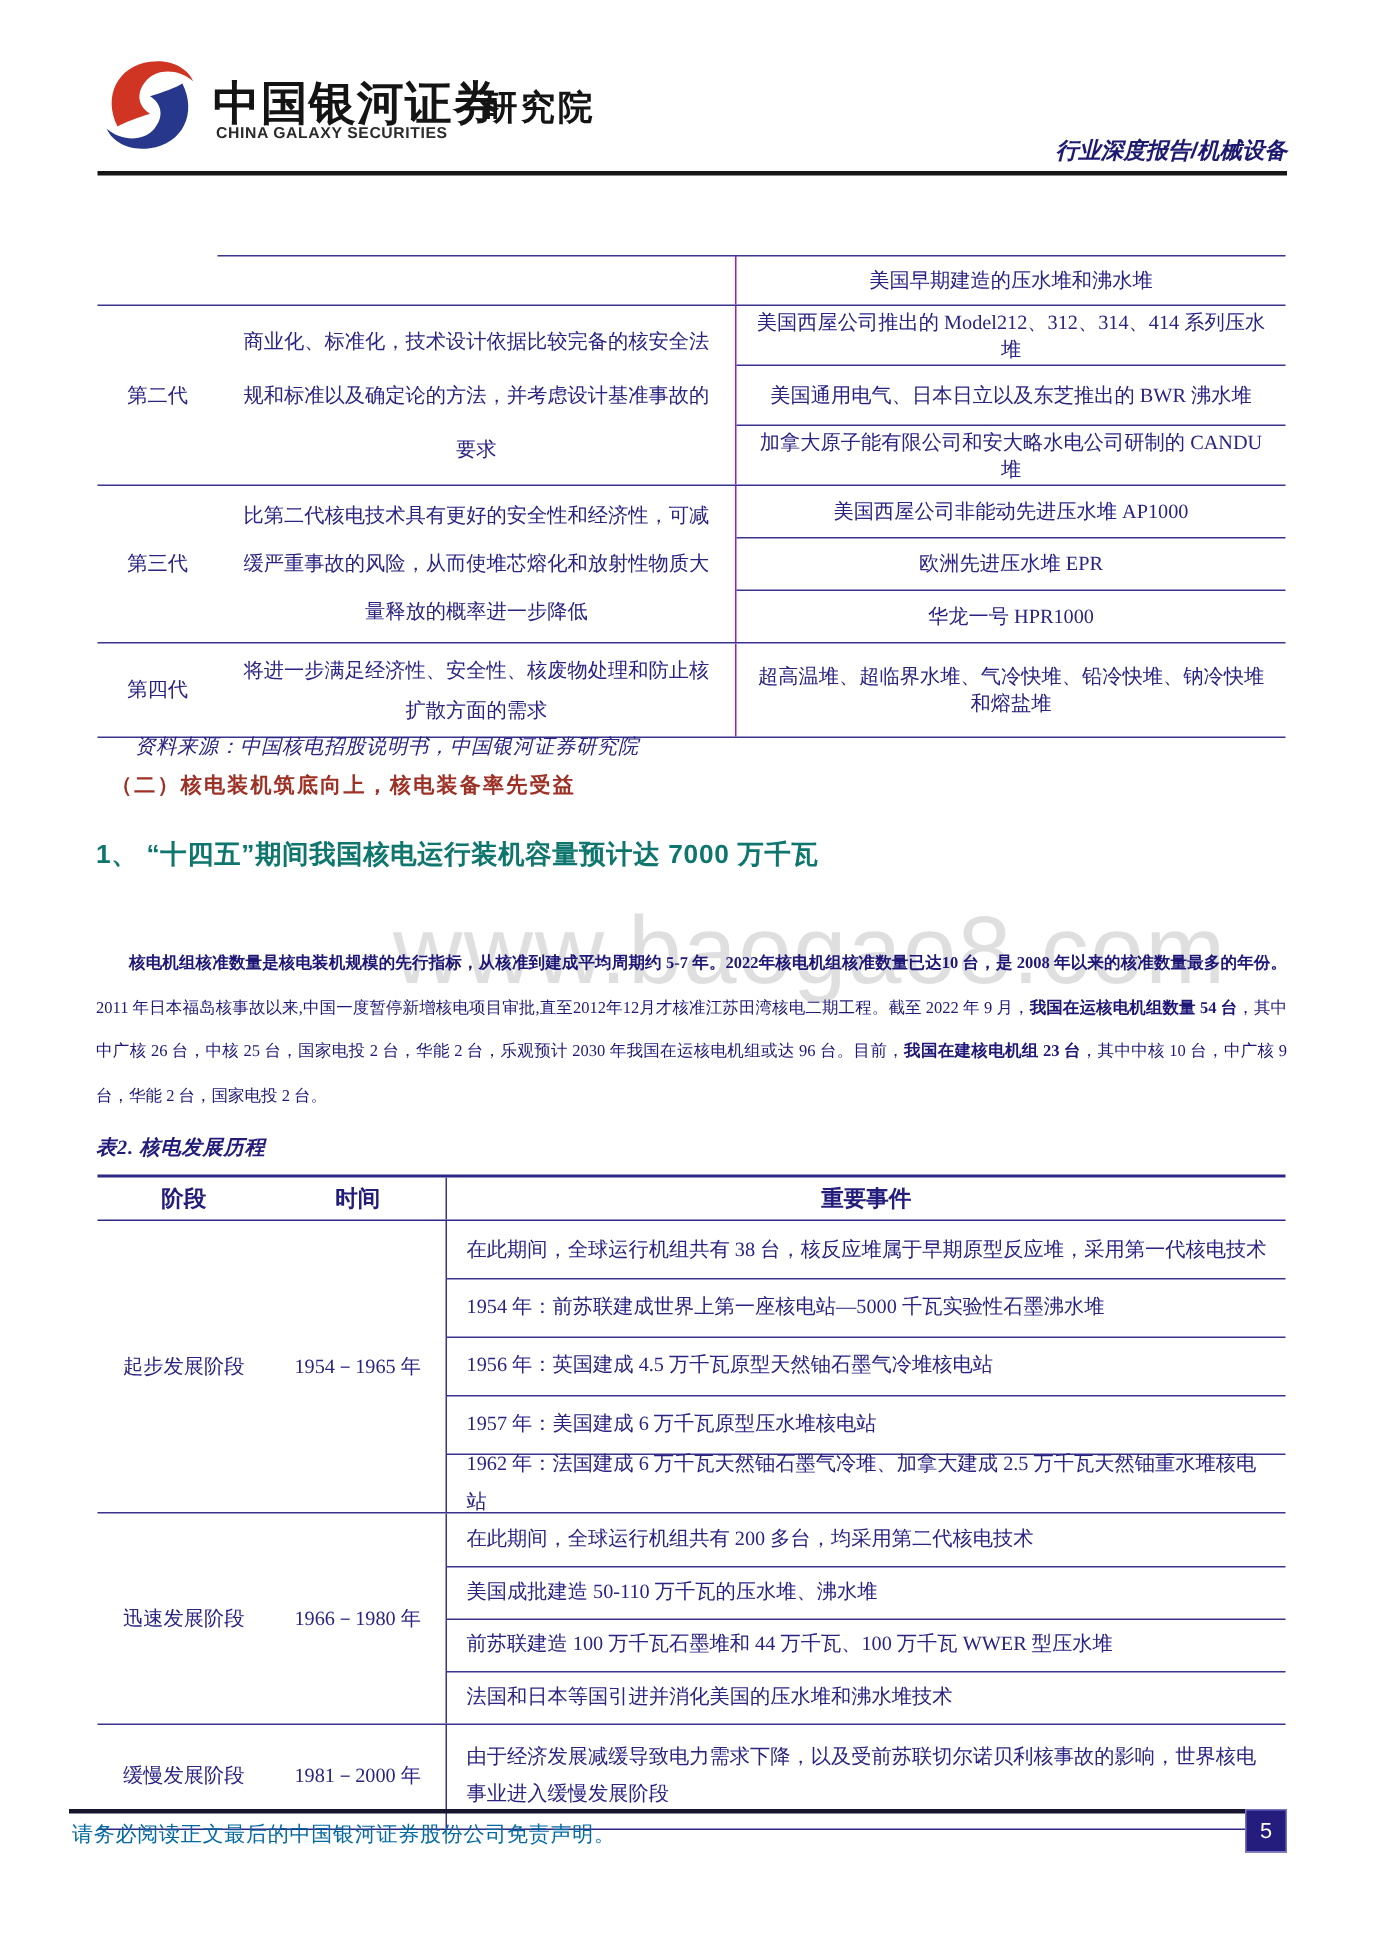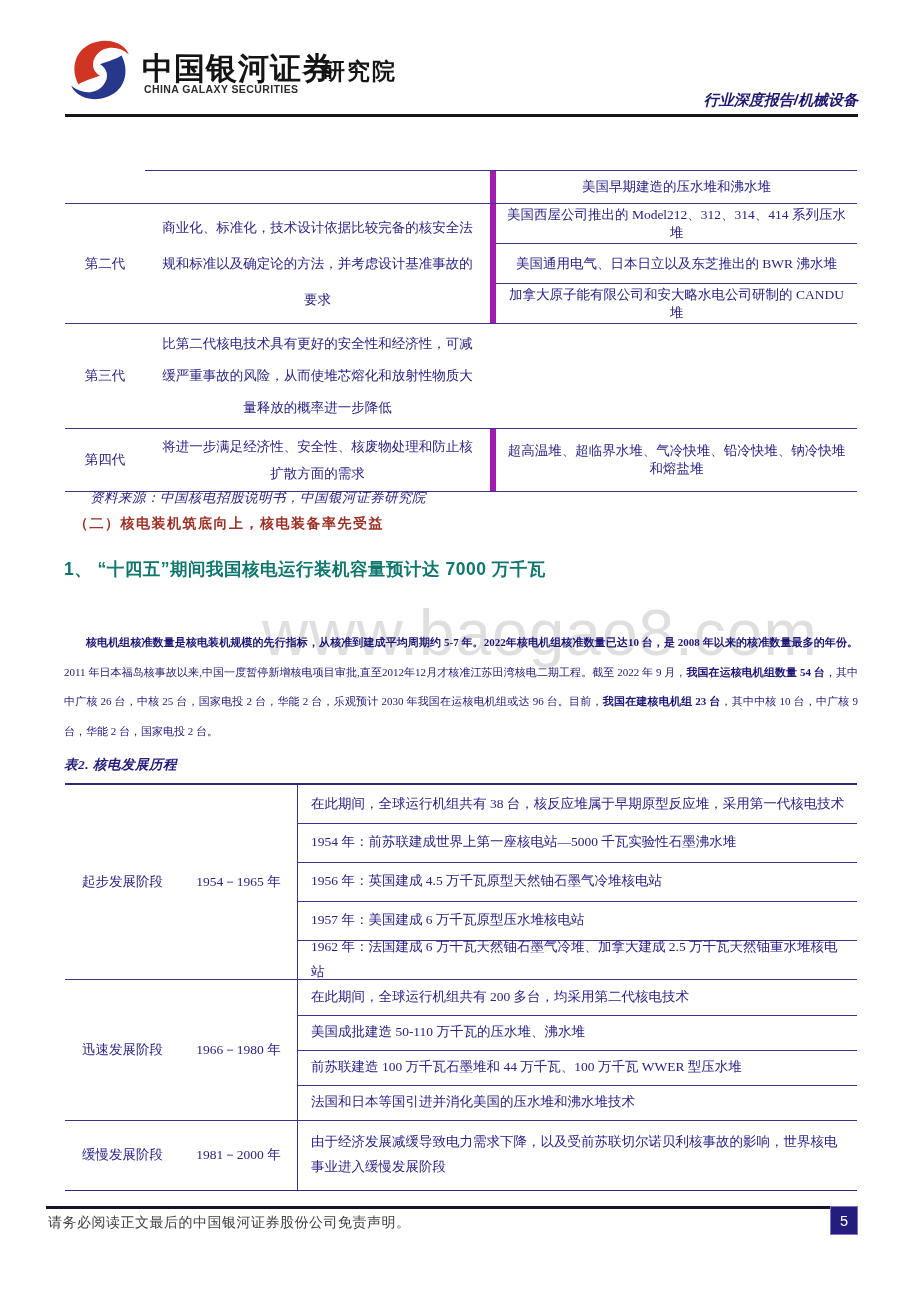--- a/index.html
+++ b/index.html
@@ -24,21 +24,21 @@
   
   .table1 { position:absolute; left:65px; top:170px; width:792px;
             border-bottom:1.6px solid #3b338e; font-size:13.5px; }
   .t1-group { display:flex; position:relative; }
   .t1-group.sep { border-top:1.4px solid #3b338e; }
   .t1-partial-line { position:absolute; left:80px; right:0; top:0; border-top:1px solid #3b338e; }
   .t1-gen { width:80px; display:flex; align-items:center; justify-content:center; }
   .t1-desc { width:345px; display:flex; align-items:center; justify-content:center;
              text-align:center; padding:4px 16px; }
   .t1-desc.lh-a { line-height:36px; } .t1-desc.lh-b { line-height:32px; } .t1-desc.lh-c { line-height:27px; }
-  .t1-ex { flex:1; border-left:6px solid #a21caf; display:flex; flex-direction:column; }
+  .t1-ex { flex:1; border-left:1px solid #a21caf; display:flex; flex-direction:column; }
   .t1-ex-row { flex:1; display:flex; align-items:center; justify-content:center; text-align:center; padding:2px 8px; }
   .t1-ex-row + .t1-ex-row { border-top:1px solid #3b338e; }
   .h33 { min-height:33px; } .h38 { min-height:38px; } .h32 { min-height:32px; } .h55 { min-height:55px; }
 
   .source-note { position:absolute; left:90px; top:489px; font-style:italic;
                  font-size:13.5px; color:#2a2382; letter-spacing:0.5px; }
 
   
   .sec-heading { position:absolute; left:74px; top:515px; font-size:14px; font-weight:bold;
                  color:#9d3126; letter-spacing:1.5px; }
@@ -66,21 +66,21 @@
   .t2-group { display:flex; }
   .t2-group + .t2-group { border-top:1.4px solid #3b338e; }
   .t2-stage, .t2-period { display:flex; align-items:center; justify-content:center; text-align:center; }
   .t2-events { flex:1; border-left:1px solid #3b338e; display:flex; flex-direction:column; }
   .t2-ev { flex:1; display:flex; align-items:center; text-align:left; padding:4px 10px 4px 13px; line-height:1.85; }
   .t2-ev + .t2-ev { border-top:1px solid #3b338e; }
   .evh33 { min-height:33px; } .evh35 { min-height:35px; } .evh69 { min-height:69px; }
 
   
   .footer-rule { position:absolute; left:46px; top:1206px; width:784px; height:3px; background:#17142e; }
-  .footer-text { position:absolute; left:48px; top:1214px; font-size:14px; color:#404040; letter-spacing:0.5px;font-family:Liberation Mono, monospace; }
+  .footer-text { position:absolute; left:48px; top:1214px; font-size:14px; color:#0369a1; letter-spacing:0.5px;font-family:Liberation Mono, monospace; }
   .page-badge { position:absolute; left:830px; top:1206px; width:28px; height:29px;
                 background:#241d7e; border:1px solid #7a74c0; color:#ffffff;
                 display:flex; align-items:center; justify-content:center;
                 font-family:"Liberation Sans", sans-serif; font-size:14.5px; }
 </style>
 </head>
 <body>
 
 <svg class="logo-svg" viewBox="0 0 100 100" aria-hidden="true">
   <path d="M20 70 C6 42 20 14 50 10 C72 7 86 18 90 28 C76 16 56 16 46 28 C36 40 40 52 50 58 C38 62 26 66 20 70 Z" fill="#d03523"></path>
@@ -106,39 +106,49 @@
     <div class="t1-desc lh-a">商业化、标准化，技术设计依据比较完备的核安全法规和标准以及确定论的方法，并考虑设计基准事故的要求</div>
     <div class="t1-ex">
       <div class="t1-ex-row h38">美国西屋公司推出的 Model212、312、314、414 系列压水堆</div>
       <div class="t1-ex-row h38">美国通用电气、日本日立以及东芝推出的 BWR 沸水堆</div>
       <div class="t1-ex-row h38">加拿大原子能有限公司和安大略水电公司研制的 CANDU 堆</div>
     </div>
   </div>
   <div class="t1-group sep">
     <div class="t1-gen">第三代</div>
     <div class="t1-desc lh-b">比第二代核电技术具有更好的安全性和经济性，可减缓严重事故的风险，从而使堆芯熔化和放射性物质大量释放的概率进一步降低</div>
+    <div class="t1-ex">
+      <div class="t1-ex-row h32">美国西屋公司非能动先进压水堆 AP1000</div>
+      <div class="t1-ex-row h32">欧洲先进压水堆 EPR</div>
+      <div class="t1-ex-row h32">华龙一号 HPR1000</div>
+    </div>
   </div>
   <div class="t1-group sep">
     <div class="t1-gen">第四代</div>
     <div class="t1-desc lh-c">将进一步满足经济性、安全性、核废物处理和防止核扩散方面的需求</div>
     <div class="t1-ex">
       <div class="t1-ex-row h55">超高温堆、超临界水堆、气冷快堆、铅冷快堆、钠冷快堆和熔盐堆</div>
     </div>
   </div>
 </div>
 <div class="source-note">资料来源：中国核电招股说明书，中国银河证券研究院</div>
 
 <div class="sec-heading">（二）核电装机筑底向上，核电装备率先受益</div>
 <div class="sub-heading">1、 “十四五”期间我国核电运行装机容量预计达 7000 万千瓦</div>
 
 <div class="watermark">www.baogao8.com</div>
 <div class="body-par"><span class="b">核电机组核准数量是核电装机规模的先行指标，从核准到建成平均周期约 5-7 年。2022年核电机组核准数量已达10 台，是 2008 年以来的核准数量最多的年份。</span><span>2011 年日本福岛核事故以来,中国一度暂停新增核电项目审批,直至2012年12月才核准江苏田湾核电二期工程。截至 2022 年 9 月，</span><span class="b">我国在运核电机组数量 54 台</span><span>，其中中广核 26 台，中核 25 台，国家电投 2 台，华能 2 台，乐观预计 2030 年我国在运核电机组或达 96 台。目前，</span><span class="b">我国在建核电机组 23 台</span><span>，其中中核 10 台，中广核 9 台，华能 2 台，国家电投 2 台。</span></div>
 
 <div class="t2-caption">表2. 核电发展历程</div>
 <div class="table2">
+  <div class="t2-header">
+    <div class="t2-hcell t2-c1">阶段</div>
+    <div class="t2-hcell t2-c2">时间</div>
+    <div class="t2-hcell t2-c3">重要事件</div>
+  </div>
   <div class="t2-group">
     <div class="t2-stage t2-c1">起步发展阶段</div>
     <div class="t2-period t2-c2">1954－1965 年</div>
     <div class="t2-events">
       <div class="t2-ev evh33">在此期间，全球运行机组共有 38 台，核反应堆属于早期原型反应堆，采用第一代核电技术</div>
       <div class="t2-ev evh33">1954 年：前苏联建成世界上第一座核电站—5000 千瓦实验性石墨沸水堆</div>
       <div class="t2-ev evh33">1956 年：英国建成 4.5 万千瓦原型天然铀石墨气冷堆核电站</div>
       <div class="t2-ev evh33">1957 年：美国建成 6 万千瓦原型压水堆核电站</div>
       <div class="t2-ev evh33">1962 年：法国建成 6 万千瓦天然铀石墨气冷堆、加拿大建成 2.5 万千瓦天然铀重水堆核电站</div>
     </div>

